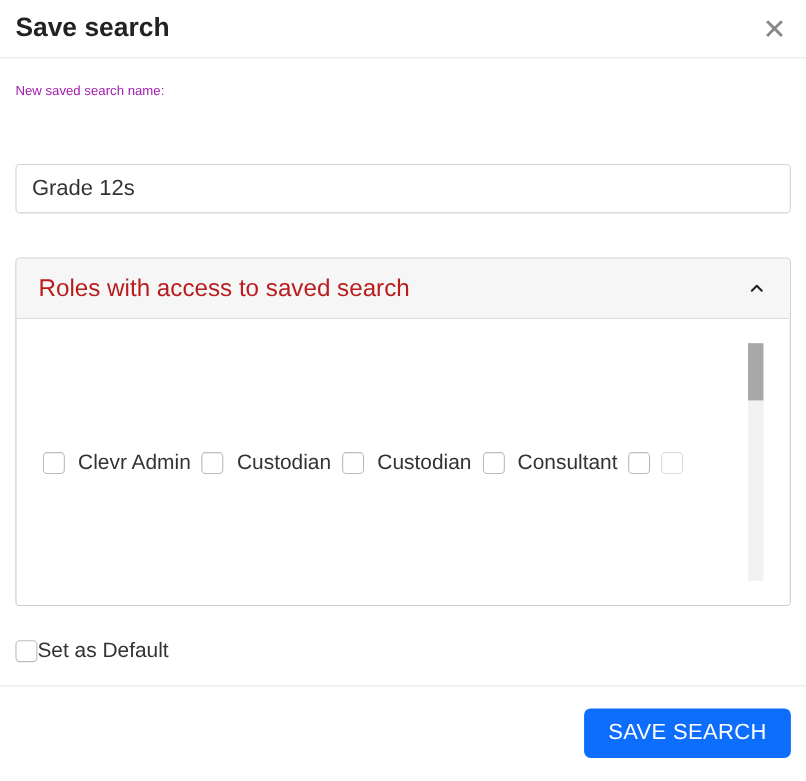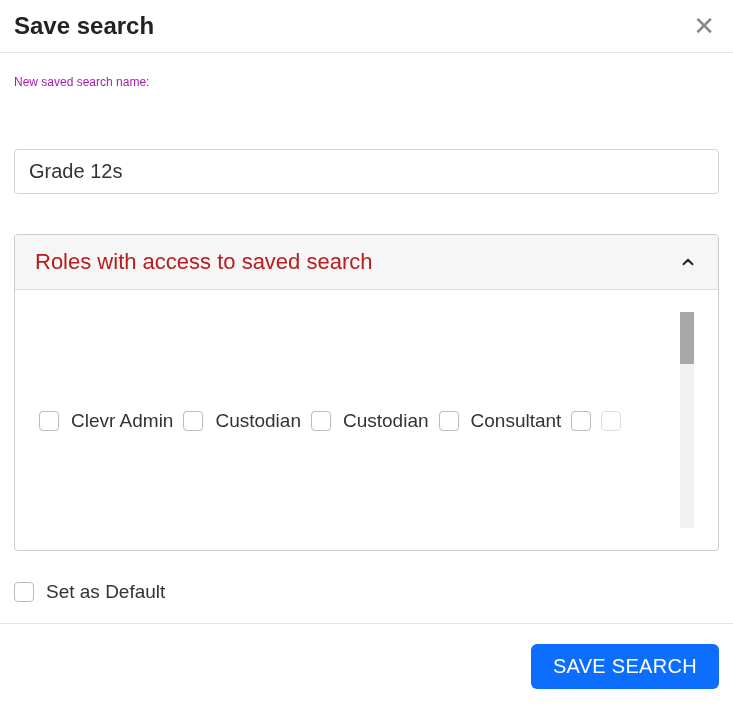--- a/index.html
+++ b/index.html
@@ -125,21 +125,21 @@
       border-radius: 0;
     }
     .fake-scrollbar-thumb {
       width: 14px;
       height: 52px;
       background: #a8a8a8;
     }
     .default-row {
       display: flex;
       align-items: center;
-      gap: 12px;
+      gap: 0;
       margin-top: 30px;
       padding-left: 0;
     }
     .default-row .checkbox {
       width: 20px;
       height: 20px;
     }
     .default-label {
       font-size: 19px;
       color: #333;

